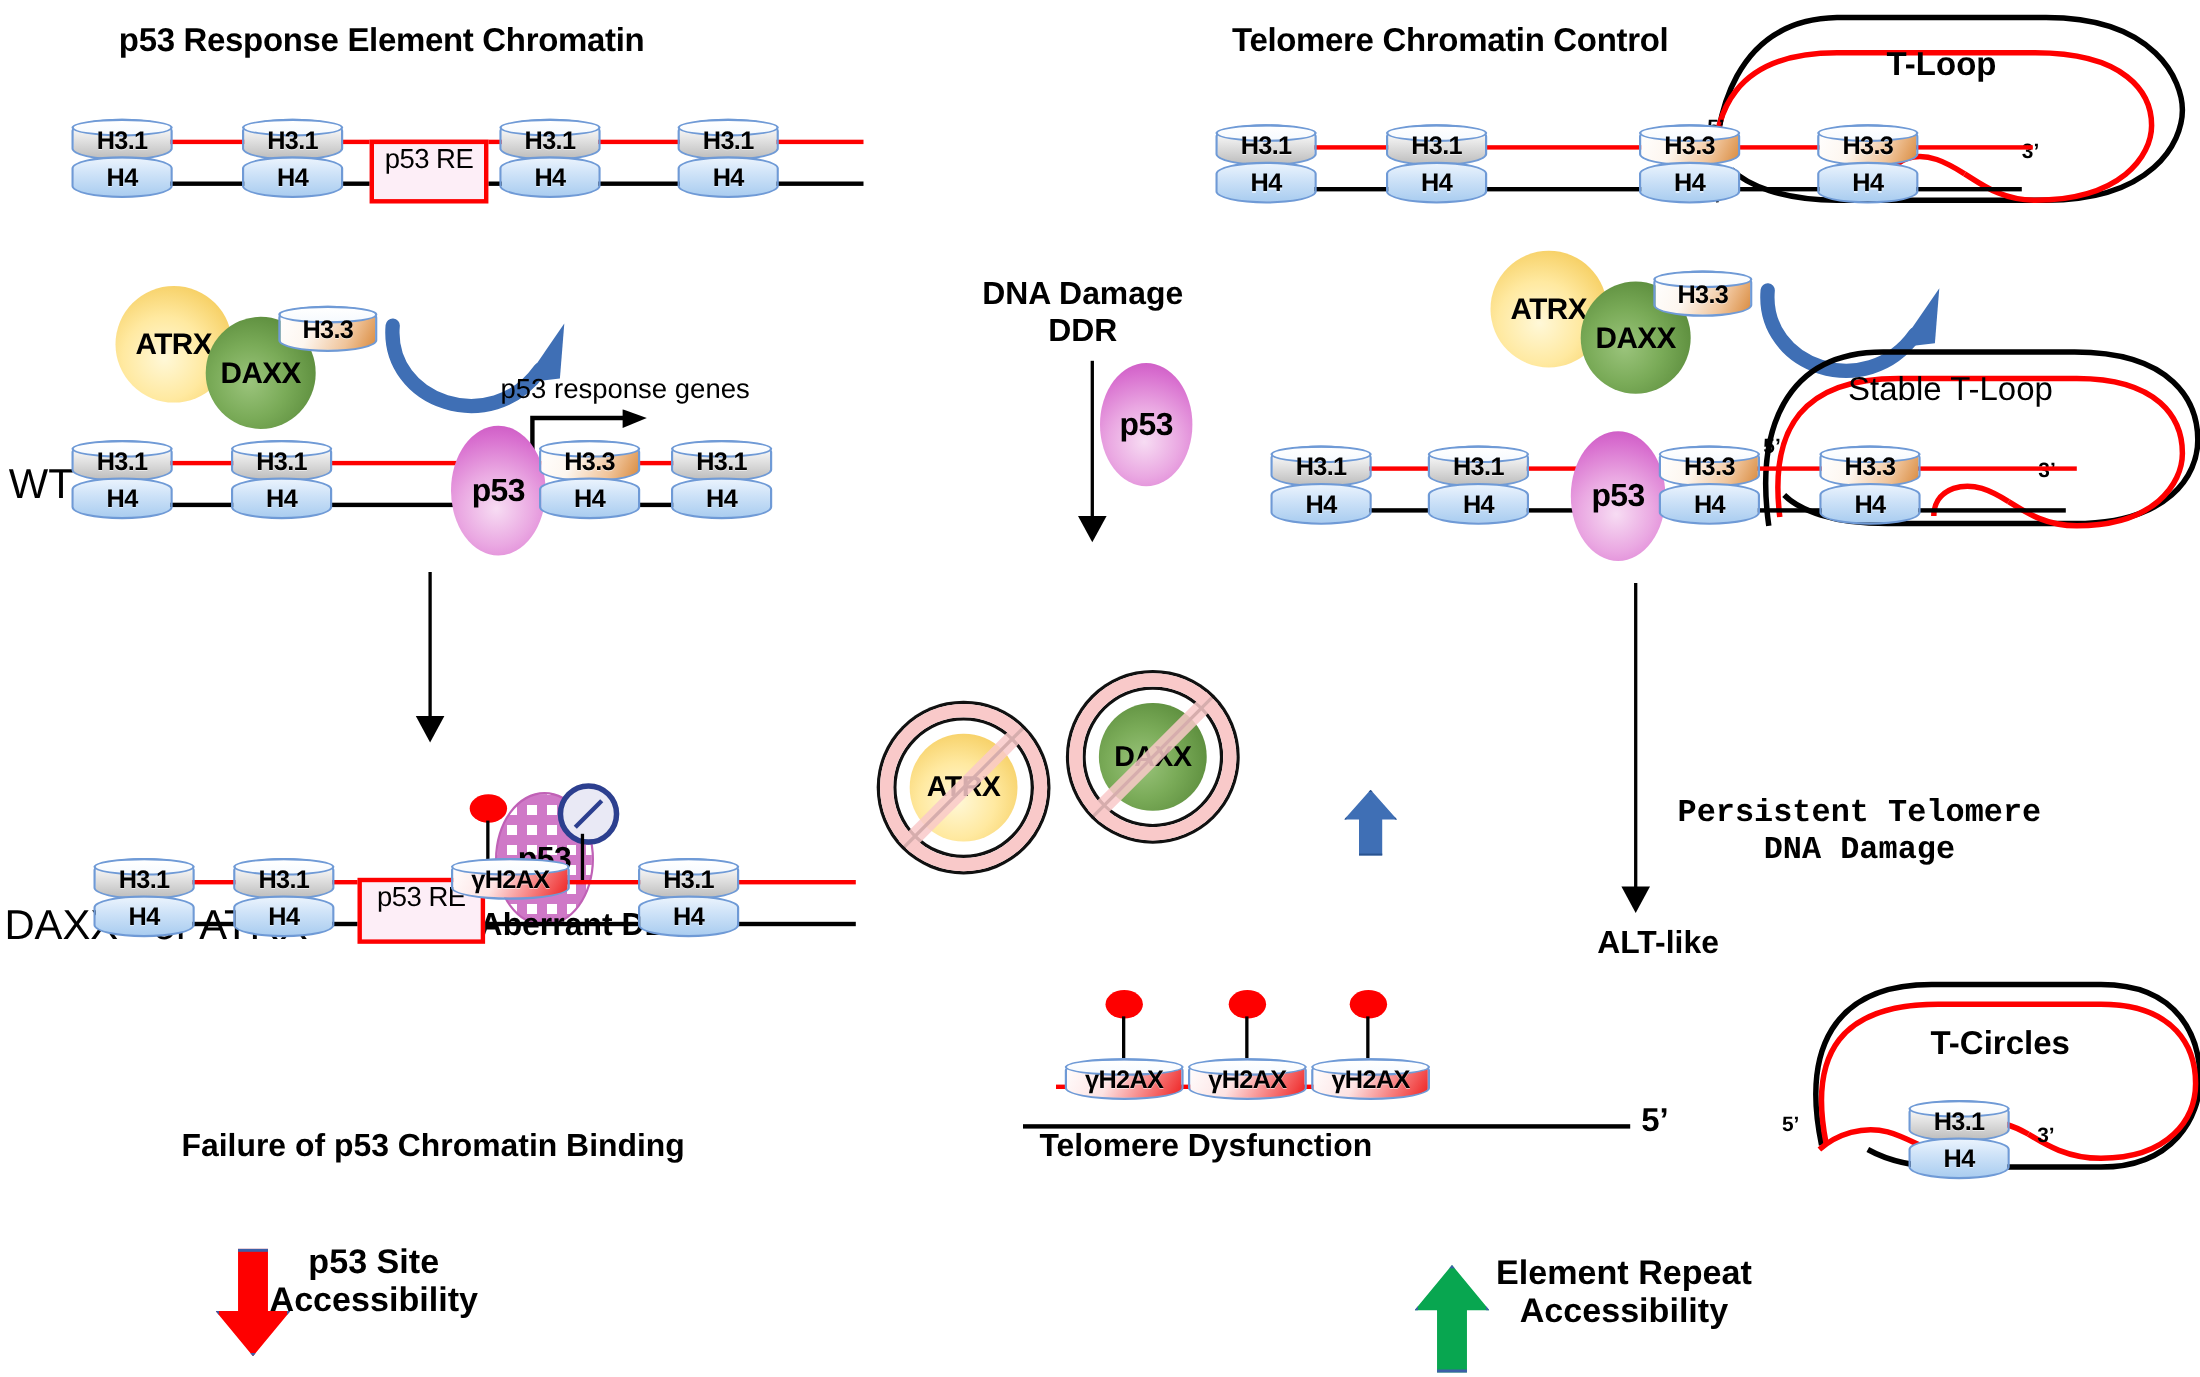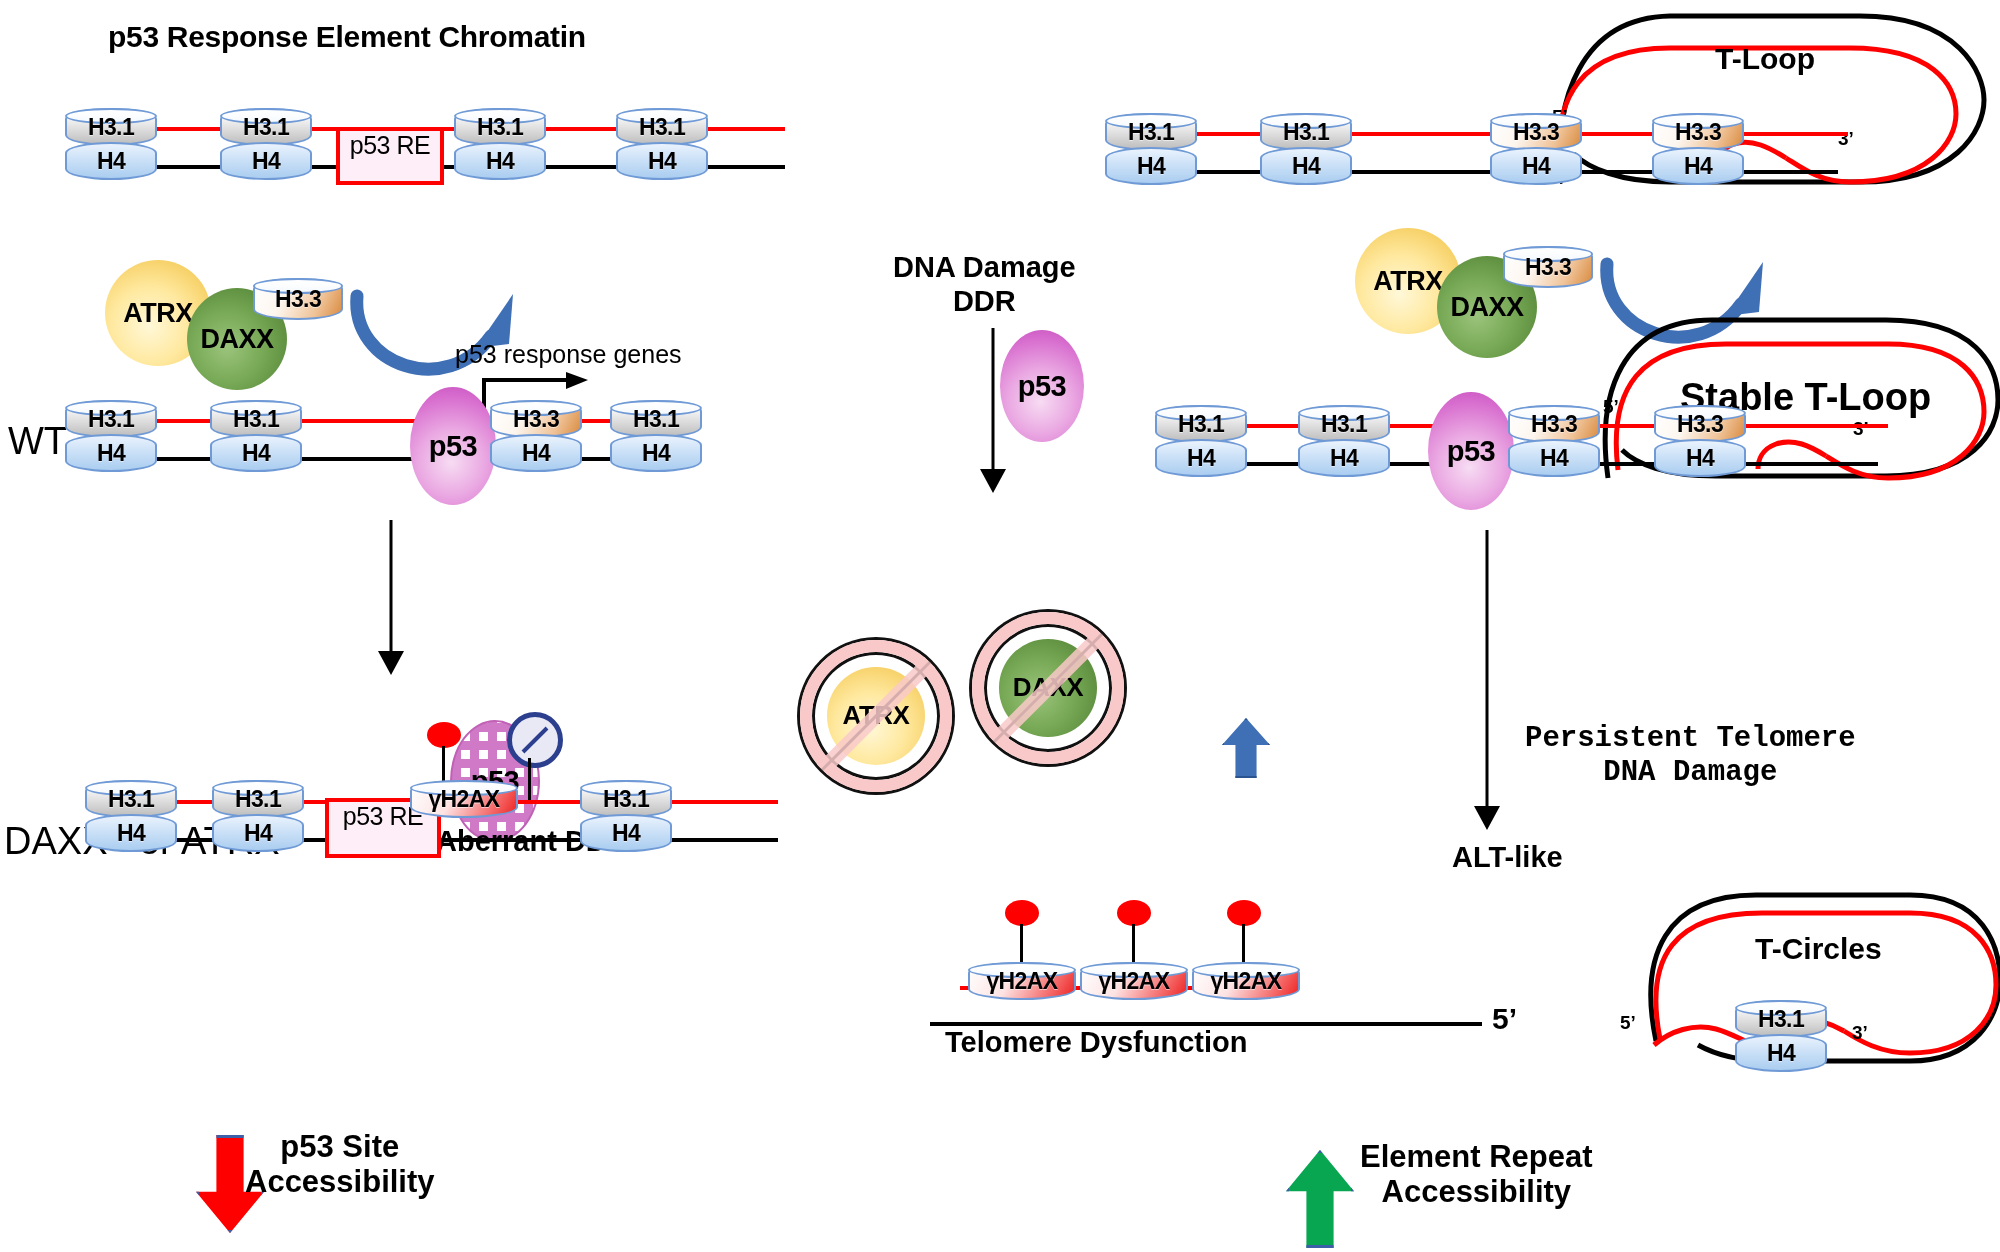--- a/index.html
+++ b/index.html
@@ -95,20 +95,21 @@
   
   .genearrow{position:absolute;}
 </style>
 </head>
 <body>
 
 <div id="stage">
 
   <div class="abs hdr" style="left:108px;top:20px;">p53 Response Element Chromatin</div>
 
+  <div class="abs hdr" style="left:1120px;top:20px;">Telomere Chromatin Control</div>
 
   <div class="abs" style="left:60px;top:105px;width:700px;height:80px;">
     <div class="ln-red" style="left:40px;top:22px;width:685px;"></div>
     <div class="ln-blk" style="left:40px;top:60px;width:685px;"></div>
 
     <div class="nuc" style="left:5px;top:3px;">
       <div class="cyl cyl-top">
           <div class="cyl-lid"></div>
           <span>H3.1</span>
         </div>
@@ -279,20 +280,21 @@
       <div class="cyl cyl-top">
           <div class="cyl-lid"></div>
           <span>H3.1</span>
         </div>
       <div class="cyl cyl-bot">
           <span>H4</span>
         </div>
     </div>
   </div>
 
+  <div class="abs lbl-bold" style="left:165px;top:1025px;font-size:29px;">Failure of p53 Chromatin Binding</div>
 
   <div class="abs lbl-bold" style="left:893px;top:250px;font-size:29px;">
     <div>DNA Damage</div>
     <div>DDR</div>
   </div>
   <div class="v-arrow" style="left:978px;top:328px;width:30px;height:165px;">
       <i></i>
       <b></b>
     </div>
   <div class="p53" style="left:1000px;top:330px;width:84px;height:112px;">
@@ -426,21 +428,21 @@
 
   <svg class="loopsvg" style="left:1600px;top:300px;" width="400" height="200">
     <path d="M8,178 C-4,92 22,20 112,20 L286,20 C376,20 398,66 398,100
              C398,132 372,176 286,176 L116,176 C66,176 36,164 22,150" fill="none" stroke="#000" stroke-width="5"></path>
   </svg>
   <svg class="loopsvg" style="left:1570px;top:318px;" width="430" height="190">
     <path d="M48,152 C38,70 70,26 156,26 L318,26 C392,26 414,62 414,94
              C414,122 388,160 318,160 C290,160 272,148 256,138" fill="none" stroke="#fe0000" stroke-width="5"></path>
     <path d="M256,138 C240,128 224,120 206,126 C192,131 188,142 188,151" fill="none" stroke="#fe0000" stroke-width="5"></path>
   </svg>
-  <div class="abs" style="left:1680px;top:338px;font-weight:bold;font-size:38px;margin-top:38px;">Stable T-Loop</div>
+  <div class="abs" style="left:1680px;top:338px;font-weight:normal;font-size:30px;">Stable T-Loop</div>
   <div class="abs prime" style="left:1603px;top:396px;">5’</div>
   <div class="abs prime" style="left:1853px;top:418px;">3’</div>
 
   <div class="abs" style="left:1150px;top:400px;width:760px;height:90px;">
     <div class="ln-red" style="left:38px;top:24px;width:700px;"></div>
     <div class="ln-blk" style="left:38px;top:62px;width:690px;"></div>
 
     <div class="nuc" style="left:5px;top:5px;">
       <div class="cyl cyl-top">
           <div class="cyl-lid"></div>

